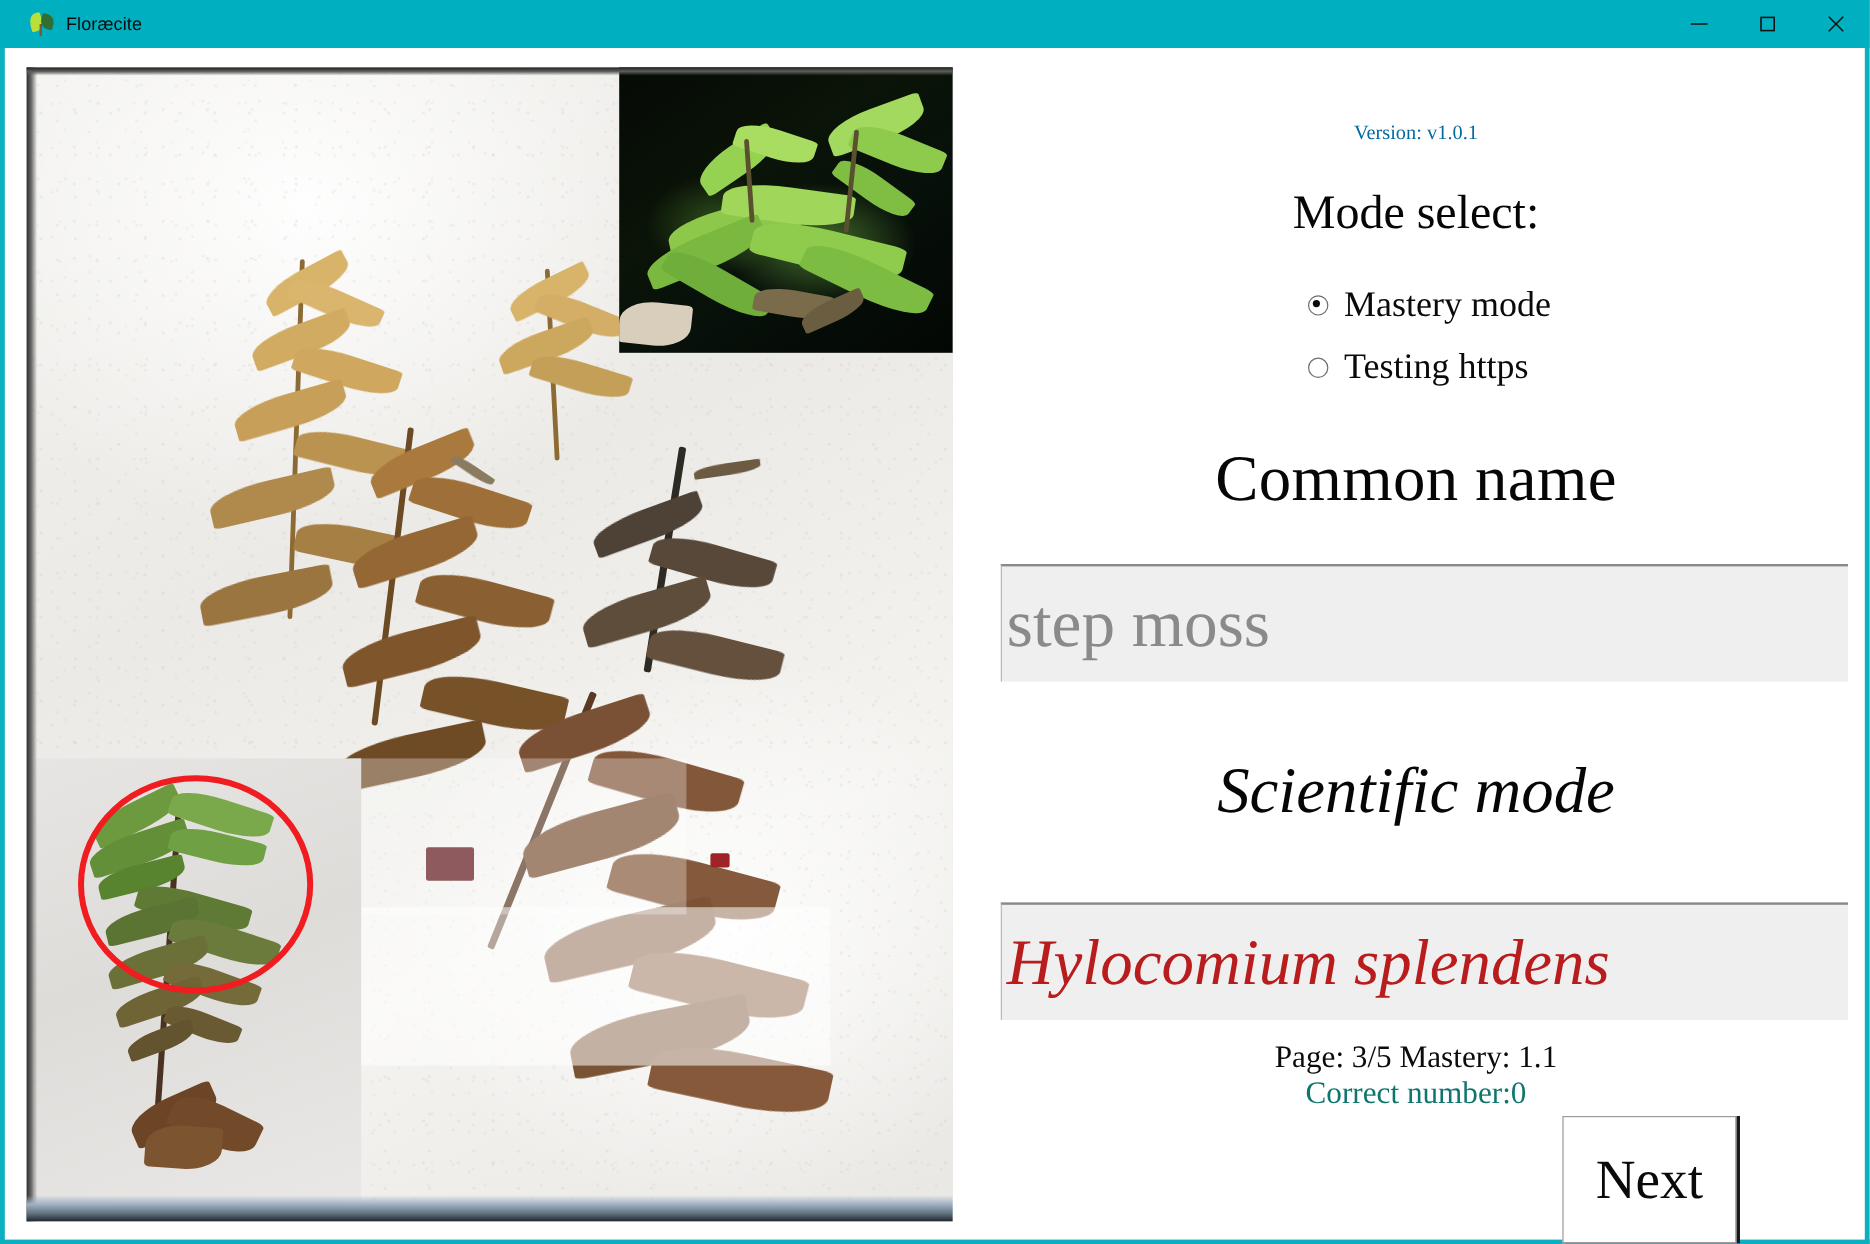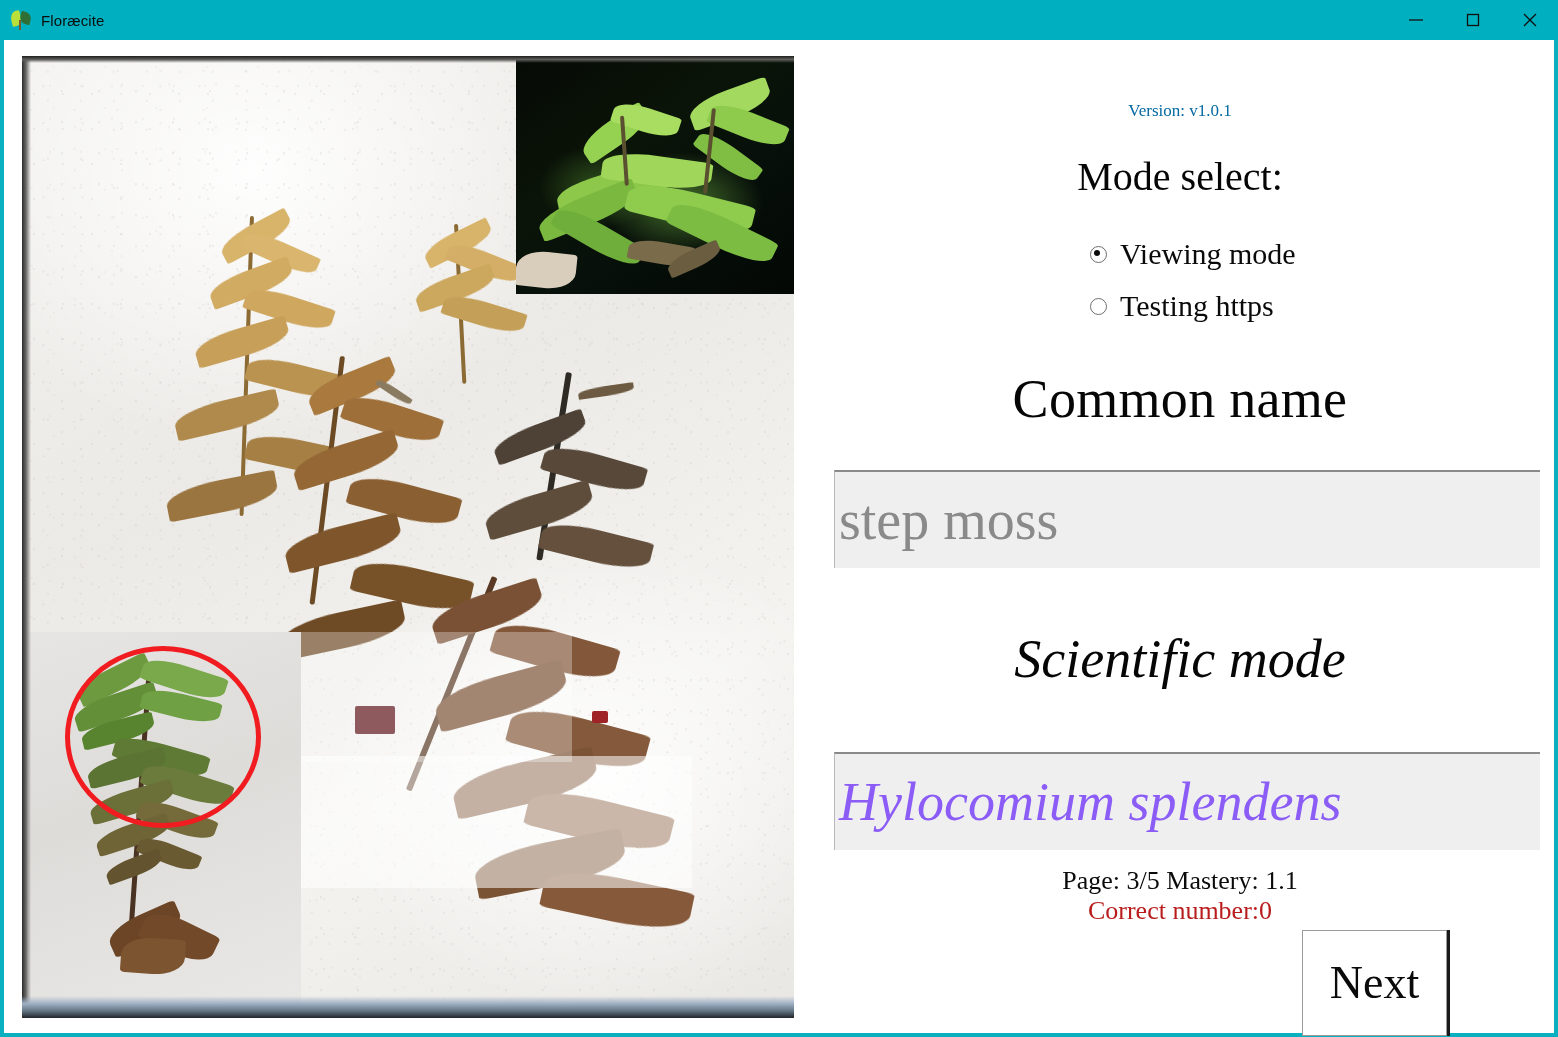--- a/index.html
+++ b/index.html
@@ -34,21 +34,21 @@
     left: -4px; top: 0;
     width: 1558px;
     height: 40px;
     background: #00b0c0;
     display: flex;
     align-items: center;
   }
   #titlebar-left {
     display: flex;
     align-items: center;
-    padding-left: 10px;
+    padding-left: 24px;
     height: 100%;
   }
   #app-icon {
     width: 22px;
     height: 22px;
     position: relative;
     margin-right: 9px;
     flex: none;
   }
   #app-icon .leaf-a {
@@ -331,42 +331,42 @@
     border-top: 2px solid #8a8a8a;
     border-left: 1px solid #b9b9b9;
     box-sizing: border-box;
     display: flex;
     align-items: center;
     cursor: text;
   }
   #scientific-name-value {
     font-size: 54px;
     font-style: italic;
-    color: #8b5cf6;
+    color: #b91c1c;
     padding-left: 4px;
     line-height: 1;
     white-space: nowrap;
     font-family: Liberation Serif, serif;
   }
 
   #status-line-1 {
     position: absolute;
     left: 0; top: 826px;
     width: 748px;
     text-align: center;
     font-size: 26px;
     color: #0b0b0b;
   }
   #status-line-2 {
     position: absolute;
     left: 0; top: 856px;
     width: 748px;
     text-align: center;
     font-size: 26px;
-    color: #b91c1c;
+    color: #0f766e;
   }
 
   .action-button {
     position: absolute;
     background: #ffffff;
     border: 1px solid #9a9a9a;
     box-sizing: border-box;
     display: flex;
     align-items: center;
     justify-content: center;
@@ -525,21 +525,21 @@
   <div id="info-panel">
 
 
     <div id="version-line">Version: v1.0.1</div>
 
     <div id="mode-heading">Mode select:</div>
 
     <div id="radio-group">
       <div class="radio-row selected">
         <span class="radio-mark"></span>
-        <span class="radio-label">Viewing mode</span>
+        <span class="radio-label">Mastery mode</span>
       </div>
       <div class="radio-row">
         <span class="radio-mark"></span>
         <span class="radio-label">Testing https</span>
       </div>
     </div>
 
     <div id="common-name-heading">Common name</div>
     <div id="common-name-field">
       <span id="common-name-value">step moss</span>

